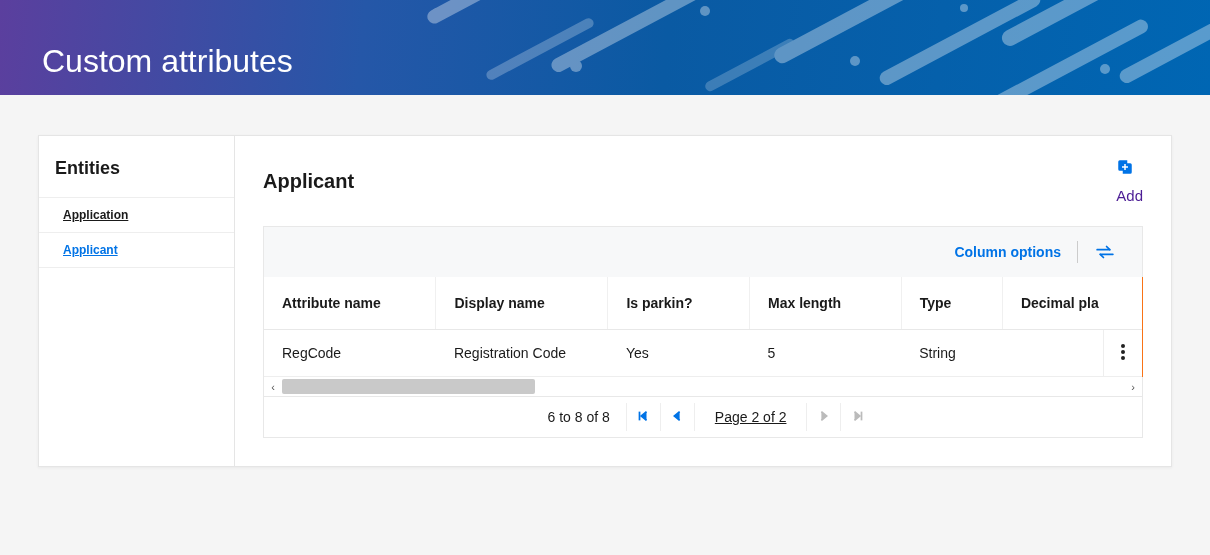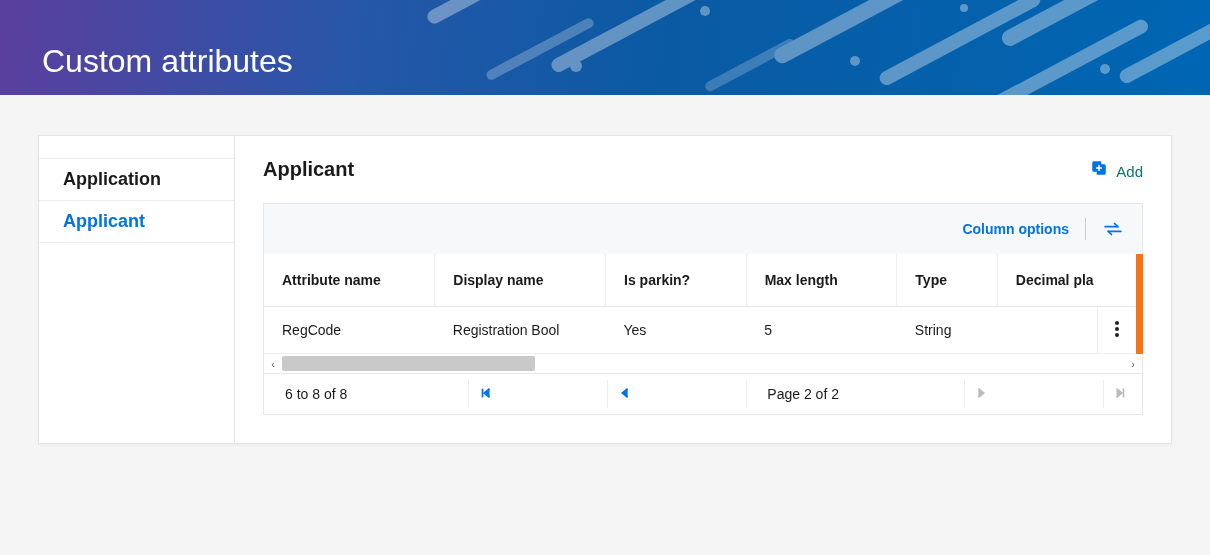--- a/index.html
+++ b/index.html
@@ -58,55 +58,57 @@
     padding-bottom: 20px;
   }
   .sidebar-heading {
     font-size: 18px;
     font-weight: 700;
     padding: 0 16px 18px 16px;
   }
   .sidebar-item {
     padding: 10px 16px 10px 24px;
     border-top: 1px solid #eee;
-    font-size: 18px;
+    font-size: 12px;
     font-weight: 600;
     cursor: pointer;
+    text-decoration: underline;
   }
   .sidebar-item:last-child { border-bottom: 1px solid #eee; }
   .sidebar-item.active { color: #0073e6; font-weight: 600; background: #fff; }
   .main {
     flex: 1;
     padding: 22px 28px 0 28px;
     min-width: 0;
   }
   .main-header {
     display: flex;
     align-items: center;
     justify-content: space-between;
     margin-bottom: 22px;
   }
   .main-title { font-size: 20px; font-weight: 700; }
   .add-btn {
     display: flex;
-    align-items: flex-end;
+    align-items: flex-start;
     gap: 8px;
-    color: #0f766e;
+    color: #4c1d95;
     font-size: 15px;
     cursor: pointer;
+    flex-direction: column;
   }
   .add-btn svg { width: 18px; height: 18px; fill: #0073e6; }
   .toolbar {
     background: #f7f8f9;
     border: 1px solid #e8e8e8;
     border-bottom: none;
     display: flex;
     justify-content: flex-end;
     align-items: center;
-    padding: 14px 18px;
+    padding: 14px 26px;
     gap: 16px;
   }
   .toolbar-link {
     color: #0073e6;
     font-weight: 600;
     cursor: pointer;
     font-size: 14px;
   }
   .toolbar-divider {
     width: 1px;
@@ -115,21 +117,21 @@
   }
   .swap-icon {
     color: #0073e6;
     cursor: pointer;
     display: flex;
     align-items: center;
   }
   .swap-icon svg { width: 22px; height: 18px; }
   .table-wrap {
     border-left: 1px solid #e8e8e8;
-    border-right: 7px solid #f97316;
+    border-right: 1px solid #f97316;
     overflow: hidden;
   }
   table {
     width: 100%;
     border-collapse: collapse;
     table-layout: fixed;
   }
   th {
     text-align: left;
     padding: 18px 18px;
@@ -192,21 +194,21 @@
     left: 0;
     width: 30%;
     background: #c9c9c9;
     border-radius: 2px;
   }
   .pager {
     border: 1px solid #e8e8e8;
     border-top: none;
     display: flex;
     align-items: center;
-    justify-content: space-between;
+    justify-content: center;
     padding: 6px 5px;
     gap: 0;
     margin-bottom: 28px;
   }
   .pager-range {
     font-size: 14px;
     padding: 0 16px;
   }
   .pager-btn {
     width: 34px;
@@ -221,20 +223,21 @@
   .pager-btn.enabled svg { stroke: #0073e6; fill: #0073e6; }
   .pager-btn.disabled svg { stroke: #bbb; fill: #bbb; }
   .pager-btn.disabled { cursor: default; }
   .pager-label {
     font-size: 14px;
     padding: 0 20px;
     border-left: 1px solid #eee;
     height: 28px;
     display: flex;
     align-items: center;
+    text-decoration: underline;
   }
 </style>
 </head>
 <body>
 
 <div class="banner">
   <div class="banner-decor">
     <div class="stripe" style="top:-20px; left:420px; width:140px; height:14px;"></div>
     <div class="stripe" style="top:12px;  left:540px; width:210px; height:14px;"></div>
     <div class="stripe" style="top:44px;  left:480px; width:120px; height:10px; opacity:0.7;"></div>
@@ -250,20 +253,21 @@
     <div class="dot" style="top:56px; left:850px; width:10px; height:10px;"></div>
     <div class="dot" style="top:4px;  left:960px; width:8px;  height:8px;"></div>
     <div class="dot" style="top:64px; left:1100px; width:10px; height:10px;"></div>
   </div>
   <div class="banner-title">Custom attributes</div>
 </div>
 
 <div class="content-wrap">
   <div class="panel">
     <div class="sidebar">
+      <div class="sidebar-heading">Entities</div>
       <div class="sidebar-item">Application</div>
       <div class="sidebar-item active">Applicant</div>
     </div>
 
     <div class="main">
       <div class="main-header">
         <div class="main-title">Applicant</div>
         <div class="add-btn">
           <span>
             <svg viewBox="0 0 24 24">
@@ -304,21 +308,21 @@
               <th>Display name</th>
               <th>Is parkin?</th>
               <th>Max length</th>
               <th>Type</th>
               <th colspan="2">Decimal pla</th>
             </tr>
           </thead>
           <tbody>
             <tr>
               <td>RegCode</td>
-              <td>Registration Bool</td>
+              <td>Registration Code</td>
               <td>Yes</td>
               <td>5</td>
               <td>String</td>
               <td></td>
               <td class="actions">
                 <span><svg viewBox="0 0 4 16">
                       <circle cx="2" cy="2" r="2" fill="#222"></circle>
                       <circle cx="2" cy="8" r="2" fill="#222"></circle>
                       <circle cx="2" cy="14" r="2" fill="#222"></circle>
                     </svg></span>

